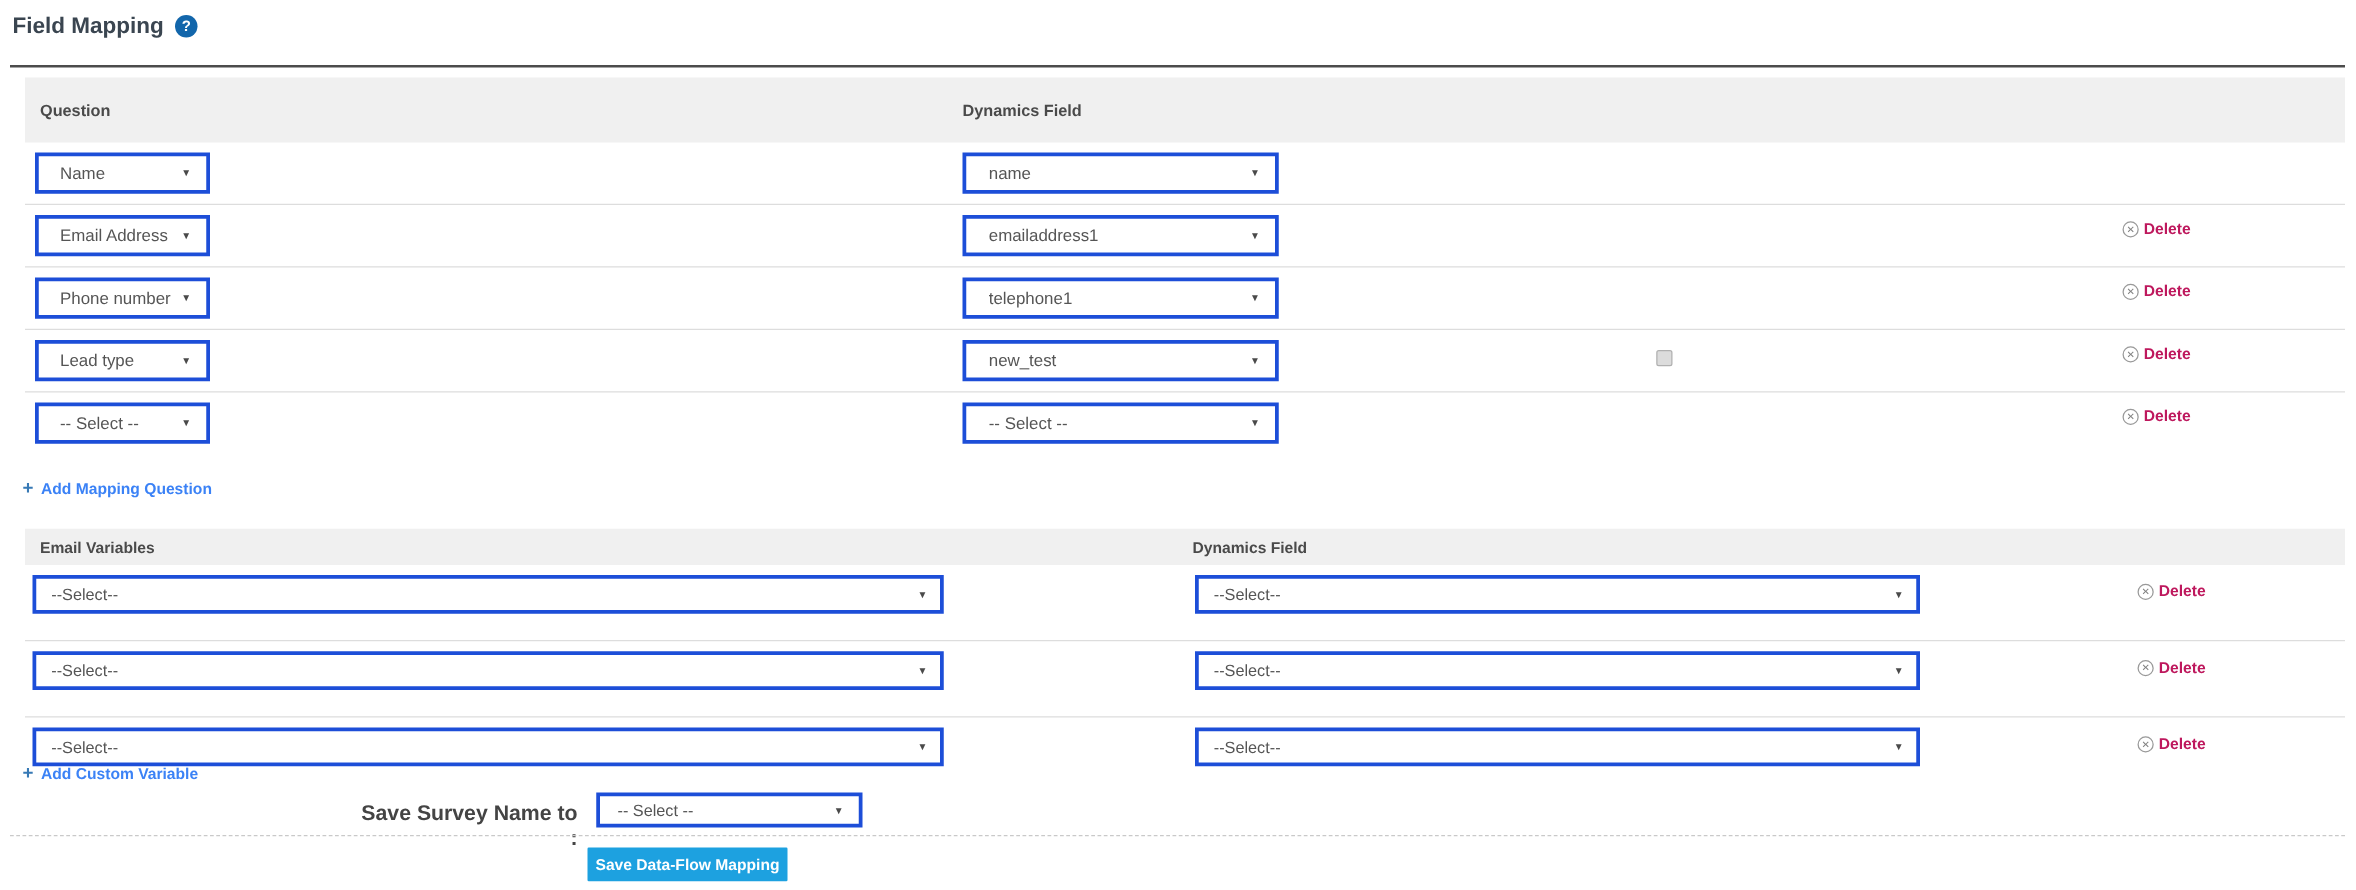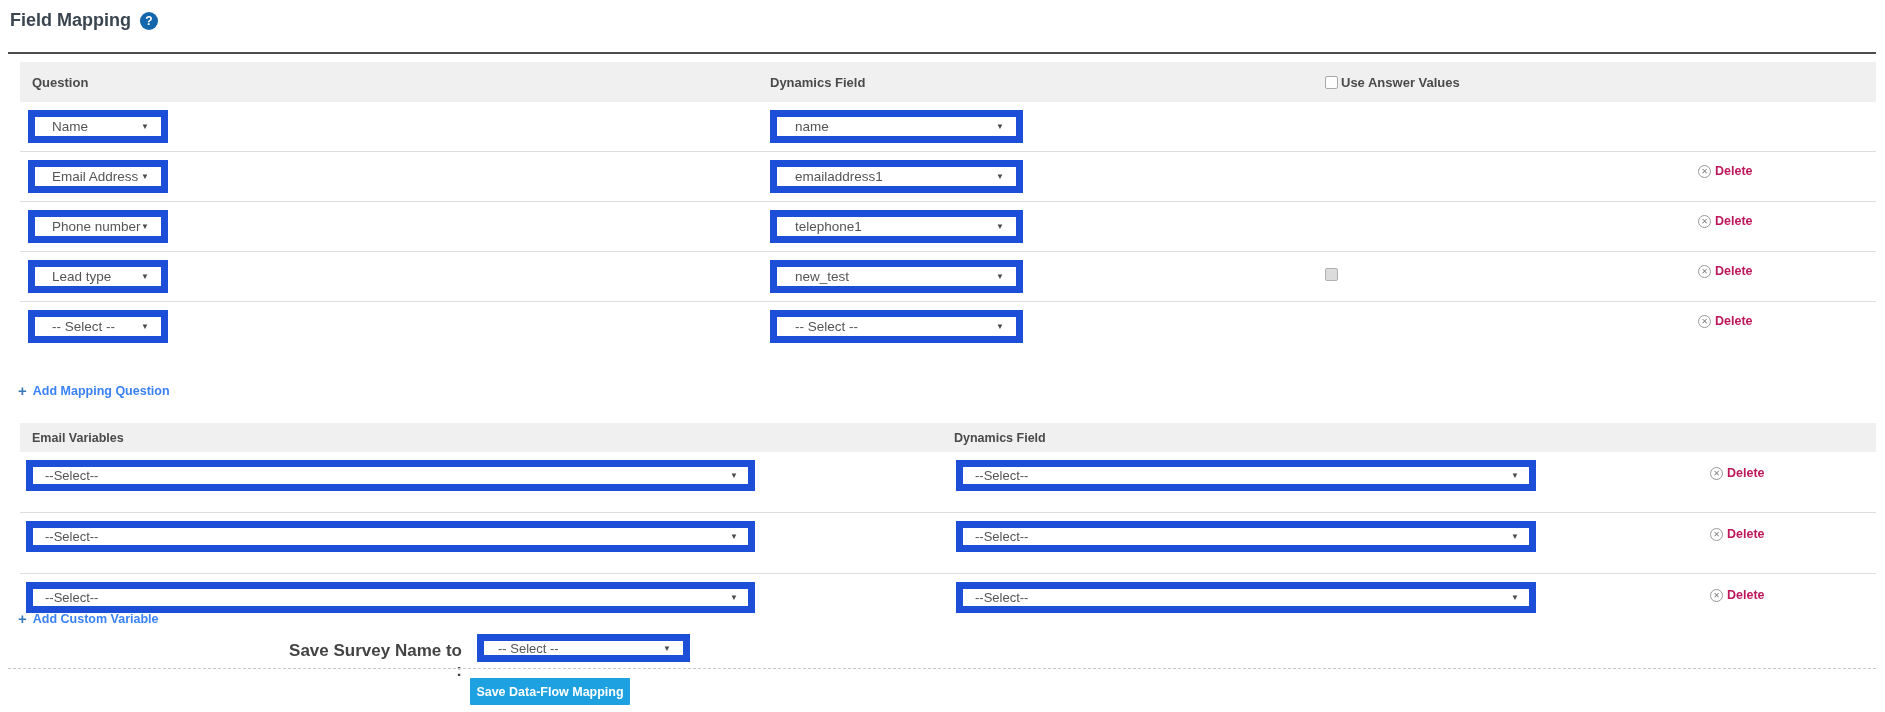--- a/index.html
+++ b/index.html
@@ -39,21 +39,21 @@
   .thead .hlabel {
     position: absolute; top: 0; bottom: 0;
     display: flex; align-items: center;
     font-size: 13px; font-weight: bold; color: #4a4a4a;
   }
   .trow { position: relative; }
   .trow.has-divider { border-bottom: 1px solid #dddddd; }
   .sel {
     position: absolute;
     background: #ffffff;
-    border: 7px solid #1d4ed8;
+    border: 3px solid #1d4ed8;
     display: flex; align-items: center;
     font-size: 13.5px; color: #555555;
     cursor: pointer;
   }
   .sel .arrow {
     position: absolute; right: 12px;
     font-size: 8px; color: #4a4a4a;
   }
   .cb {
     display: inline-block; width: 13px; height: 13px;
@@ -75,21 +75,21 @@
   .del-text { font-size: 12.5px; font-weight: bold; color: #be185d; }
   .add-link {
     position: absolute;
     display: flex; align-items: center; gap: 6px;
     cursor: pointer; text-decoration: none;
   }
   .plus-icon { color: #3779b5; font-size: 15px; font-weight: bold; line-height: 14px; }
   .add-text { font-size: 12.5px; font-weight: bold; color: #3b82f6; }
   
   .t1 { top: 62px; }
-  .t1 .thead { height: 40px; }
+  .t1 .thead { height: 52px; }
   .t1 .h-question { left: 12px; }
   .t1 .h-dynamics { left: 750px; }
   .t1 .h-uav { left: 1305px; gap: 3px; }
   .t1 .trow { height: 50px; }
   .sel-question { left: 8px; top: 8px; width: 140px; height: 33px; padding-left: 17px; }
   .sel-dynamics { left: 750px; top: 8px; width: 253px; height: 33px; padding-left: 18px; }
   .row-checkbox { position: absolute; left: 1305px; top: 16px; }
   .t1 .del-link { left: 1678px; top: 12px; }
   .add-mapping { left: 18px; top: 384px; }
   
@@ -129,24 +129,20 @@
   <div class="title-wrap">
     <span class="page-title">Field Mapping</span>
     <span class="help-icon">?</span>
   </div>
   <div class="top-rule"></div>
 
   <div class="tbl t1">
     <div class="thead">
       <span class="hlabel h-question">Question</span>
       <span class="hlabel h-dynamics">Dynamics Field</span>
-      <span class="hlabel h-uav">
-        <span class="cb"></span>
-        <span>Use Answer Values</span>
-      </span>
     </div>
 
     <div class="trow has-divider">
       <div class="sel sel-question">
         <span>Name</span>
         <span class="arrow">▼</span>
       </div>
       <div class="sel sel-dynamics">
         <span>name</span>
         <span class="arrow">▼</span>

